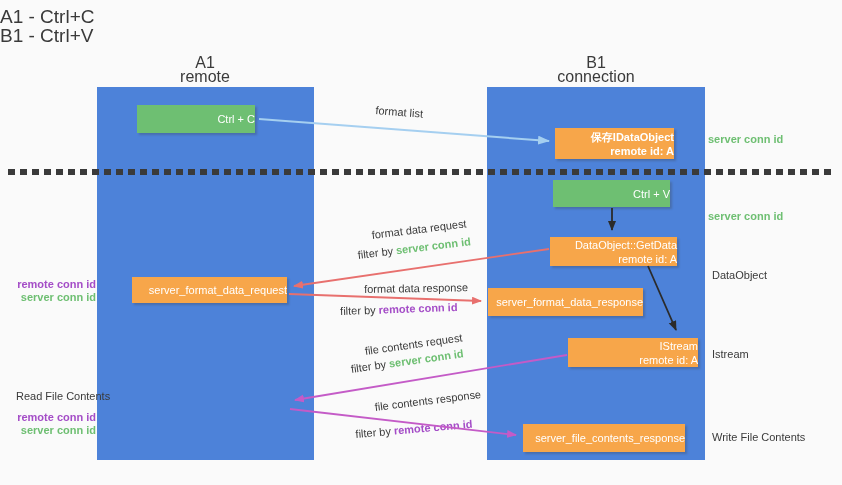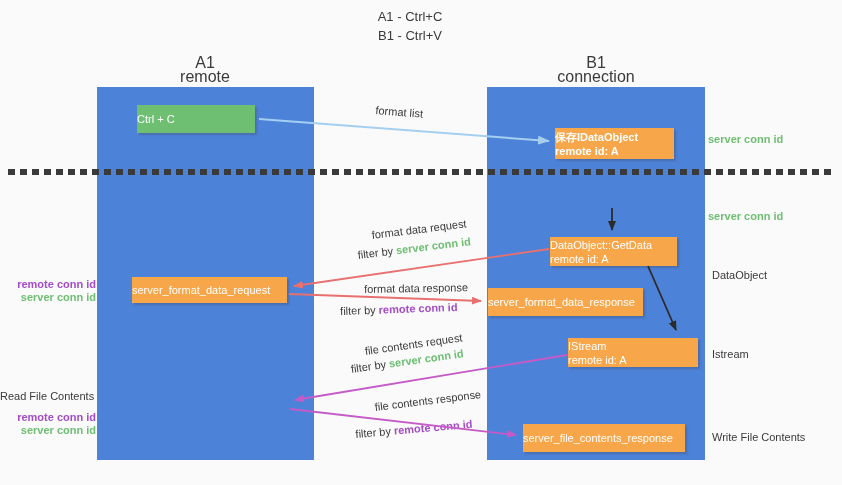--- a/index.html
+++ b/index.html
@@ -1,31 +1,31 @@
 <!DOCTYPE html>
 <html><head>
 <meta charset="utf-8">
 <style>
   html,body { margin:0; padding:0; background:#fafafa; }
   .canvas {
     position:relative; width:842px; height:485px; overflow:hidden;
     background:#fafafa; font-family:"Liberation Sans", sans-serif; color:#3a3a3a;
   }
   .title {
-    position:absolute; top:7px; left:0; width:820px; text-align:center;
-    font-size:13px; line-height:19px; color:#3a3a3a;
+    position:absolute; top:7px; left:0; width:820px; 
+    font-size:19px; line-height:19px; color:#3a3a3a;
   }
   .lane { position:absolute; background:#4d82d9; z-index:1; }
   .lane-head {
     position:absolute; text-align:center; font-size:16px; line-height:14px;
     color:#3a3a3a; z-index:2;
   }
   .node {
     position:absolute; z-index:5; display:flex; flex-direction:column;
-    align-items:flex-start; justify-content:center; color:#fff; text-align:center;
+    align-items:flex-end; justify-content:center; color:#fff; text-align:center;
     font-size:11px; line-height:14px;
     box-shadow:1.5px 1.5px 2px rgba(60,60,60,0.28);
   }
   .green  { background:#6ebf72; }
   .orange { background:#f7a64a; }
   .lbl {
     position:absolute; z-index:6; font-size:11px; line-height:13px;
     color:#3a3a3a; white-space:nowrap; transform-origin:0 0;
   }
   .bold-green  { color:#6ebf72; font-weight:bold; }
@@ -57,20 +57,23 @@
 
   <div class="node green" style="left:137px; top:105px; width:118px; height:28px;">
     <div>Ctrl + C</div>
   </div>
 
   <div class="node orange" style="left:555px; top:128px; width:119px; height:31px;font-weight:bold;">
     <div>保存IDataObject</div>
     <div>remote id: A</div>
   </div>
 
+  <div class="node green" style="left:553px; top:180px; width:117px; height:27px;">
+    <div>Ctrl + V</div>
+  </div>
 
   <div class="node orange" style="left:550px; top:237px; width:127px; height:29px;">
     <div>DataObject::GetData</div>
     <div>remote id: A</div>
   </div>
 
   <div class="node orange" style="left:132px; top:277px; width:155px; height:26px;">
     <div>server_format_data_request</div>
   </div>
 
@@ -103,21 +106,21 @@
   <span class="lbl" style="left:355px; top:428px; transform:rotate(-5deg);"><span>filter by </span><span class="bold-purple">remote conn id</span></span>
 
   <span class="lbl bold-green" style="left:708px; top:133px;">server conn id</span>
   <span class="lbl bold-green" style="left:708px; top:210px;">server conn id</span>
   <span class="lbl" style="left:712px; top:245px;margin-top:24px;">DataObject</span>
   <span class="lbl" style="left:712px; top:348px;">Istream</span>
   <span class="lbl" style="left:712px; top:431px;">Write File Contents</span>
 
   <span class="lbl bold-purple right-align" style="left:0; top:278px; width:96px;">remote conn id</span>
   <span class="lbl bold-green right-align" style="left:0; top:291px; width:96px;">server conn id</span>
-  <span class="lbl right-align" style="left:0; top:390px; width:92px;">Read File Contents</span>
+  <span class="lbl right-align" style="left:0; top:390px; width:92px;padding-left:16px;">Read File Contents</span>
   <span class="lbl bold-purple right-align" style="left:0; top:411px; width:96px;">remote conn id</span>
   <span class="lbl bold-green right-align" style="left:0; top:424px; width:96px;">server conn id</span>
 
   <svg class="arrows" width="842" height="485" viewBox="0 0 842 485">
     <defs>
       <marker id="head-blue" markerUnits="userSpaceOnUse" markerWidth="14" markerHeight="10" refX="11" refY="4.5" orient="auto">
         <path d="M0,0 L12,4.5 L0,9 z" fill="#a5cff0"></path>
       </marker>
       <marker id="head-red" markerUnits="userSpaceOnUse" markerWidth="12" markerHeight="9" refX="9" refY="4" orient="auto">
         <path d="M0,0 L10,4 L0,8 z" fill="#e8706e"></path>

